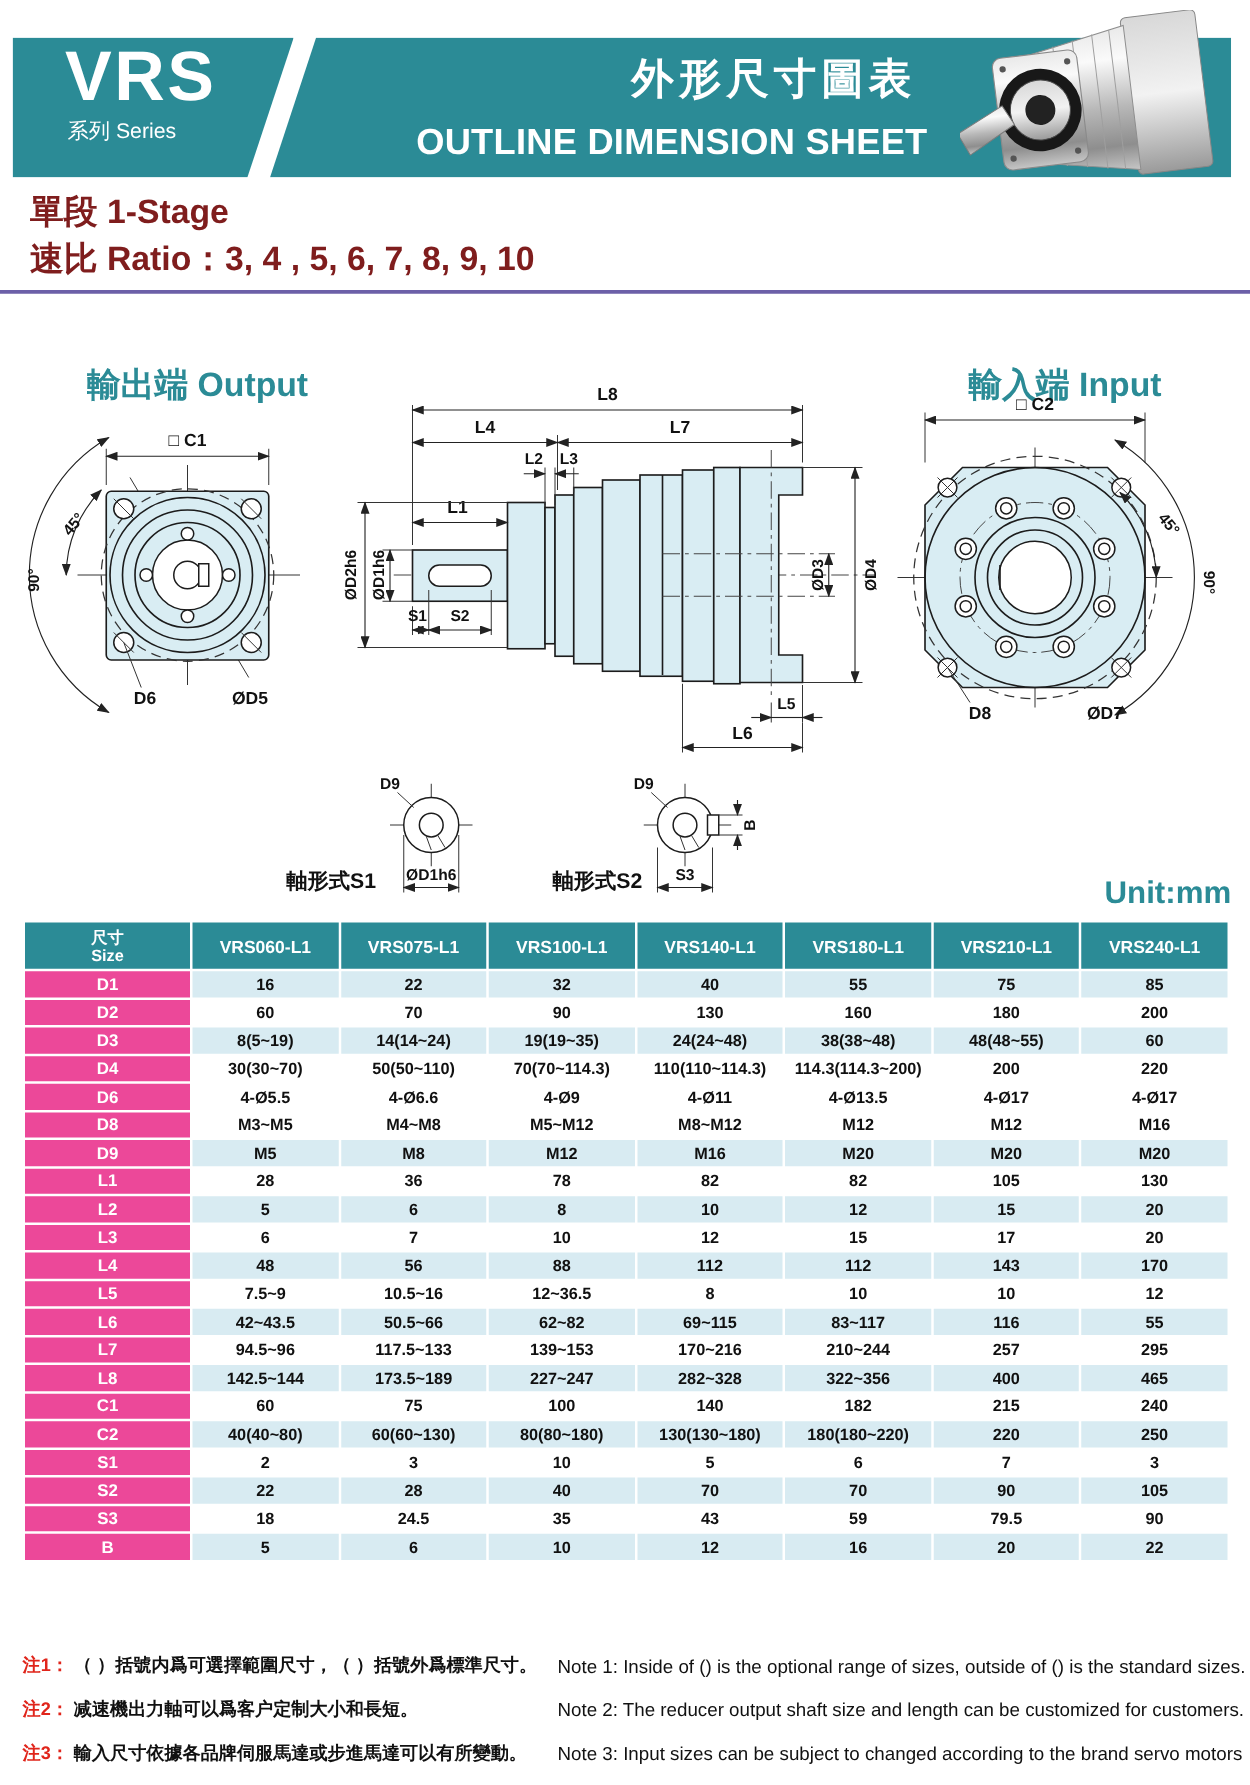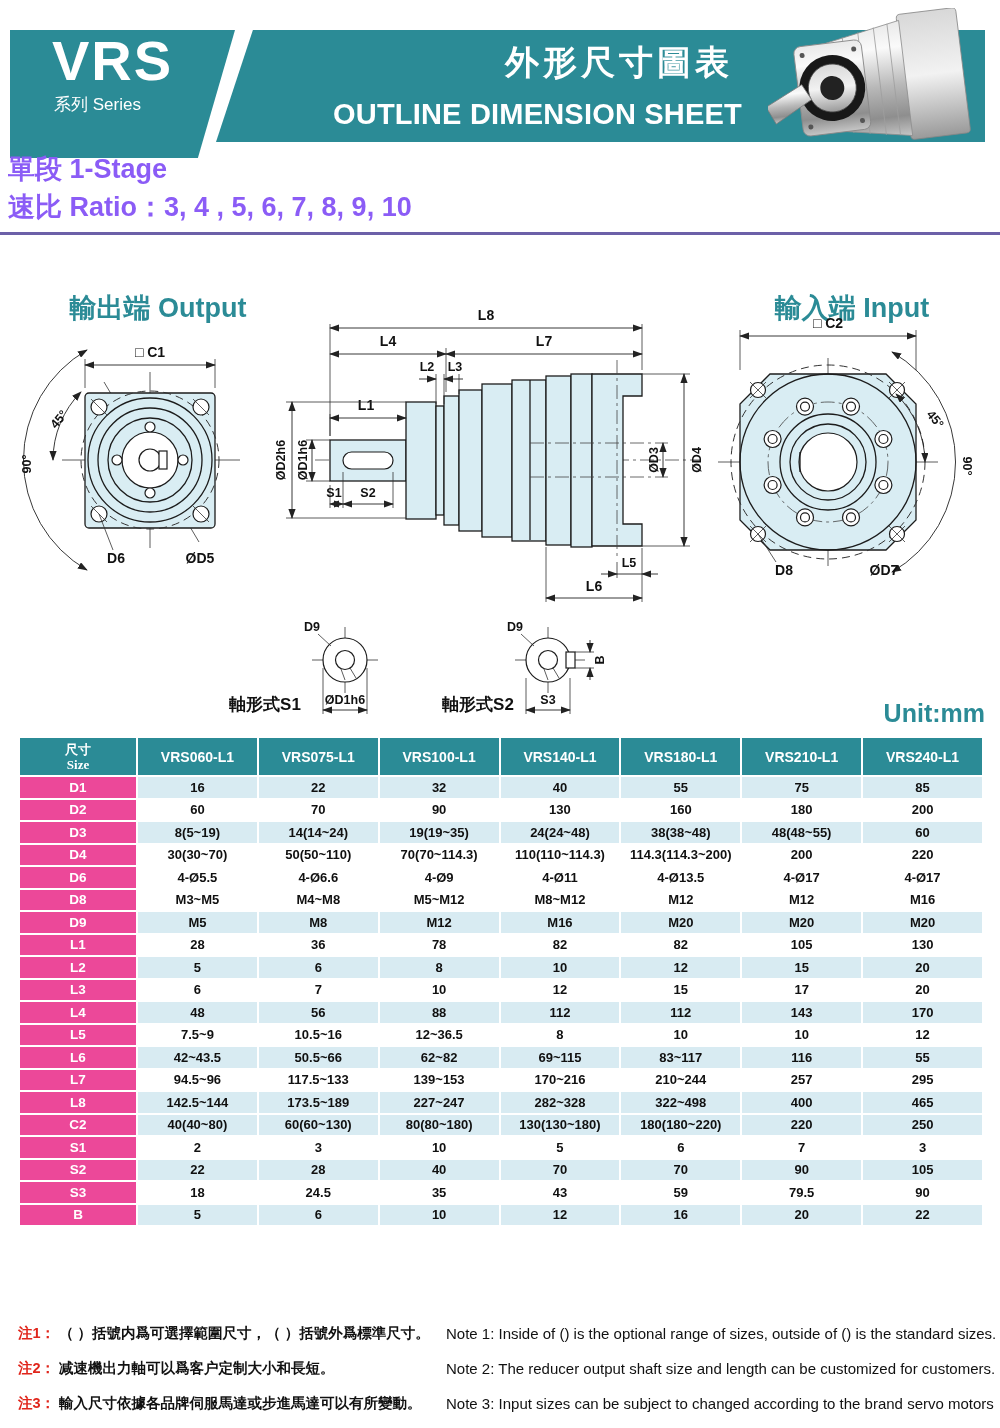--- a/index.html
+++ b/index.html
@@ -1,50 +1,50 @@
 <!DOCTYPE html>
 <html><head>
 <meta charset="utf-8">
 <style>
   html,body{margin:0;padding:0;background:#fff;}
   .page{position:relative;width:1000px;height:1428px;background:#fff;overflow:hidden;
         font-family:"Liberation Sans","DejaVu Sans",sans-serif;}
   
-  .band-left{position:absolute;left:10px;top:30px;width:225px;height:128px;background:#2b8b96;
+  .band-left{position:absolute;left:10px;top:30px;width:225px;height:112px;background:#2b8b96;
              clip-path:polygon(0 0,100% 0,83.5% 100%,0 100%);color:#fff;}
   .band-left .vrs{font-size:56px;font-weight:bold;letter-spacing:2px;margin:0 0 0 42px;line-height:62px;}
   .band-left .ser{font-size:17px;font-weight:normal;margin:0 0 0 44px;line-height:26px;}
   .band-main{position:absolute;left:216px;top:30px;width:769px;height:112px;background:#2b8b96;
              clip-path:polygon(4.8% 0,100% 0,100% 100%,0 100%);}
   .title-zh{position:absolute;top:40px;right:267px;color:#fff;font-size:34px;font-weight:bold;letter-spacing:4px;}
   .title-en{position:absolute;top:98px;right:258px;color:#fff;font-size:29px;font-weight:bold;letter-spacing:0.2px;}
   .photo{position:absolute;left:768px;top:8px;width:212px;height:150px;}
   
-  .intro{position:absolute;left:8px;top:150px;color:#8b5cf6;font-size:27px;font-weight:bold;line-height:38px;}
+  .intro{position:absolute;left:24px;top:150px;color:#7f1d1d;font-size:27px;font-weight:bold;line-height:38px;}
   .divider{position:absolute;left:0;top:232px;width:1000px;height:3px;background:#6c60a8;}
   
   .drawings{position:absolute;left:0;top:240px;width:1000px;height:497px;}
   .dwg-stroke{stroke:#1c1c1c;stroke-width:1.3;fill:none;}
   .dwg-fill{stroke:#1c1c1c;stroke-width:1.3;fill:#d9edf3;}
   .dwg-white{stroke:#1c1c1c;stroke-width:1.2;fill:#fff;}
   .thin{stroke:#333;stroke-width:0.8;fill:none;}
   .cl{stroke:#444;stroke-width:0.8;fill:none;stroke-dasharray:14 4 3 4;}
   .dsh{stroke:#333;stroke-width:1;fill:none;stroke-dasharray:8 5;}
   .dim{stroke:#222;stroke-width:0.9;fill:none;}
   .dt{font-family:"Liberation Sans","DejaVu Sans",sans-serif;font-weight:bold;fill:#111;font-size:14px;}
   .dts{font-size:12.5px;}
   .dtitle{font-family:"Liberation Sans","DejaVu Sans",sans-serif;font-weight:bold;fill:#2b8b96;font-size:27px;}
   .dunit{font-family:"Liberation Sans","DejaVu Sans",sans-serif;font-weight:bold;fill:#2b8b96;font-size:25px;}
   .dcap{font-family:"Liberation Sans","DejaVu Sans",sans-serif;font-weight:bold;fill:#111;font-size:17px;}
   
   .dim-table{position:absolute;left:18px;top:736px;border-collapse:separate;border-spacing:2px;
              table-layout:fixed;width:966px;}
   .dim-table th,.dim-table td{text-align:center;vertical-align:middle;padding:0;margin:0;font-weight:bold;}
   .dim-table thead th{background:#2b8b96;color:#fff;height:37px;font-size:14px;}
-  .dim-table thead th.size-th{width:116px;font-size:13px;line-height:15px;font-family:Liberation Serif, serif;}
+  .dim-table thead th.size-th{width:132px;font-size:13px;line-height:15px;}
   .dim-table td{height:20.5px;font-size:13px;color:#101010;background:#fff;}
   .dim-table td.rowlabel{background:#ec4899;color:#fff;font-size:13.5px;}
   .dim-table tr.odd td:not(.rowlabel){background:#d8ebf2;}
   
   .notes{position:absolute;left:18px;top:1316px;width:966px;display:flex;}
   .notes-zh{width:428px;}
   .notes-en{width:538px;margin-left:auto;}
   .note-line{font-size:14.5px;font-weight:bold;line-height:35px;white-space:nowrap;color:#111;}
   .note-line .tag{color:#e0251b;margin-right:4px;margin-top:25px;}
   .note-en-line{font-size:15px;line-height:35px;white-space:nowrap;color:#111;}
@@ -482,23 +482,33 @@
           <td>210~244</td>
           <td>257</td>
           <td>295</td>
         </tr>
         <tr class="odd">
           <td class="rowlabel">L8</td>
           <td>142.5~144</td>
           <td>173.5~189</td>
           <td>227~247</td>
           <td>282~328</td>
-          <td>322~498</td>
+          <td>322~356</td>
           <td>400</td>
           <td>465</td>
+        </tr>
+        <tr class="even">
+          <td class="rowlabel">C1</td>
+          <td>60</td>
+          <td>75</td>
+          <td>100</td>
+          <td>140</td>
+          <td>182</td>
+          <td>215</td>
+          <td>240</td>
         </tr>
         <tr class="odd">
           <td class="rowlabel">C2</td>
           <td>40(40~80)</td>
           <td>60(60~130)</td>
           <td>80(80~180)</td>
           <td>130(130~180)</td>
           <td>180(180~220)</td>
           <td>220</td>
           <td>250</td>

